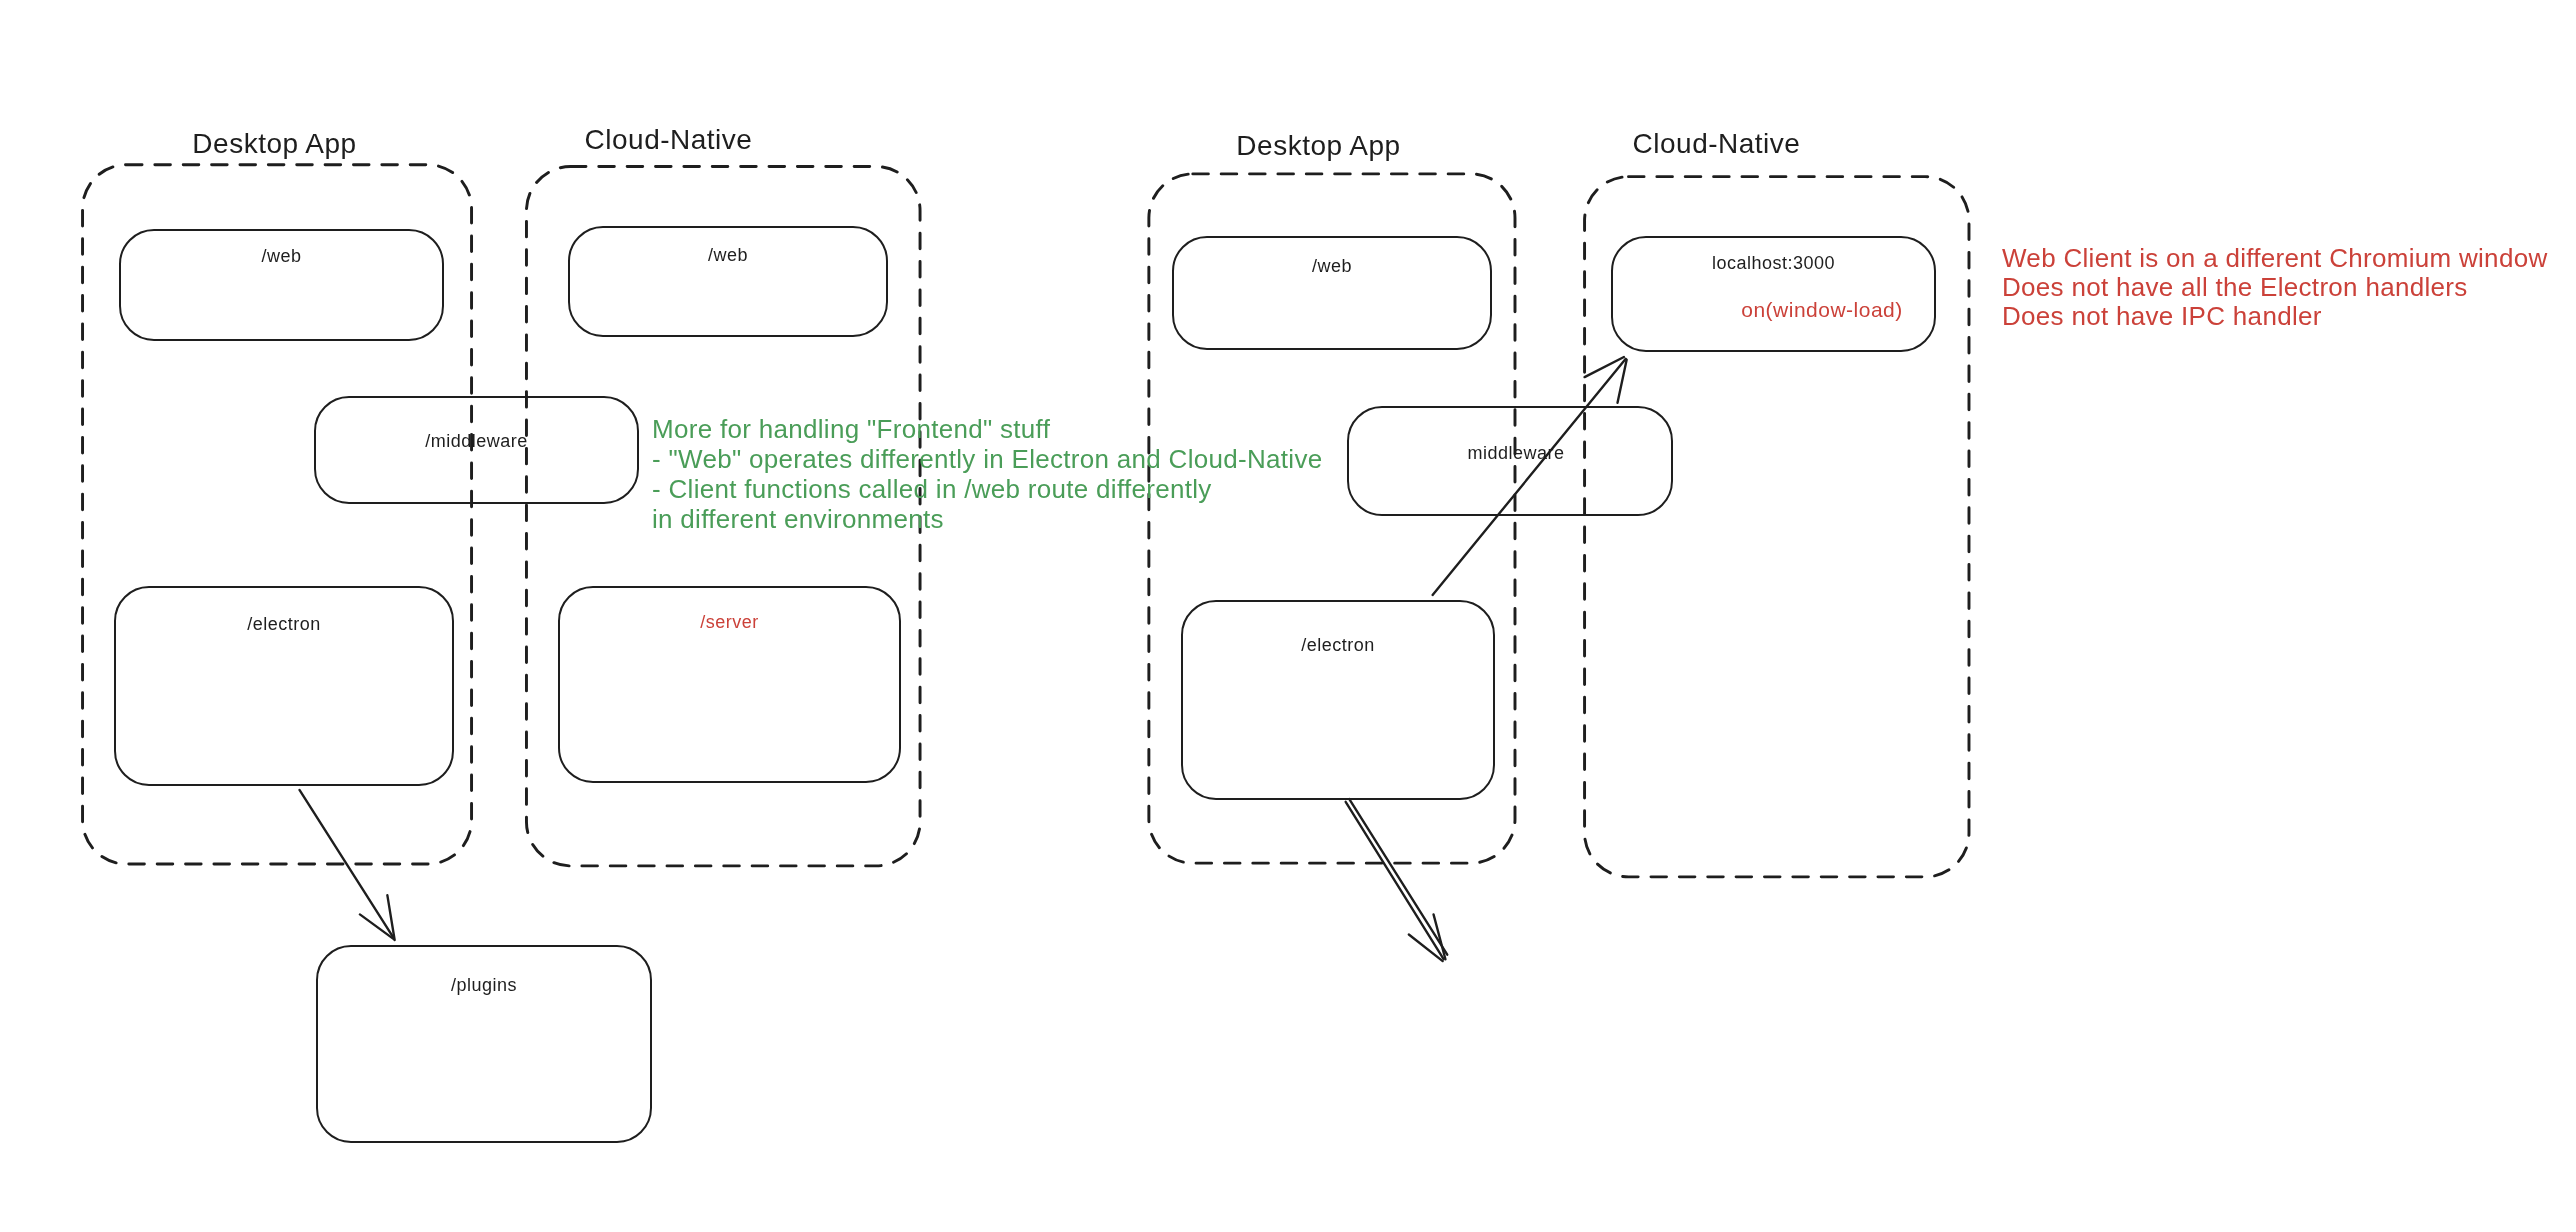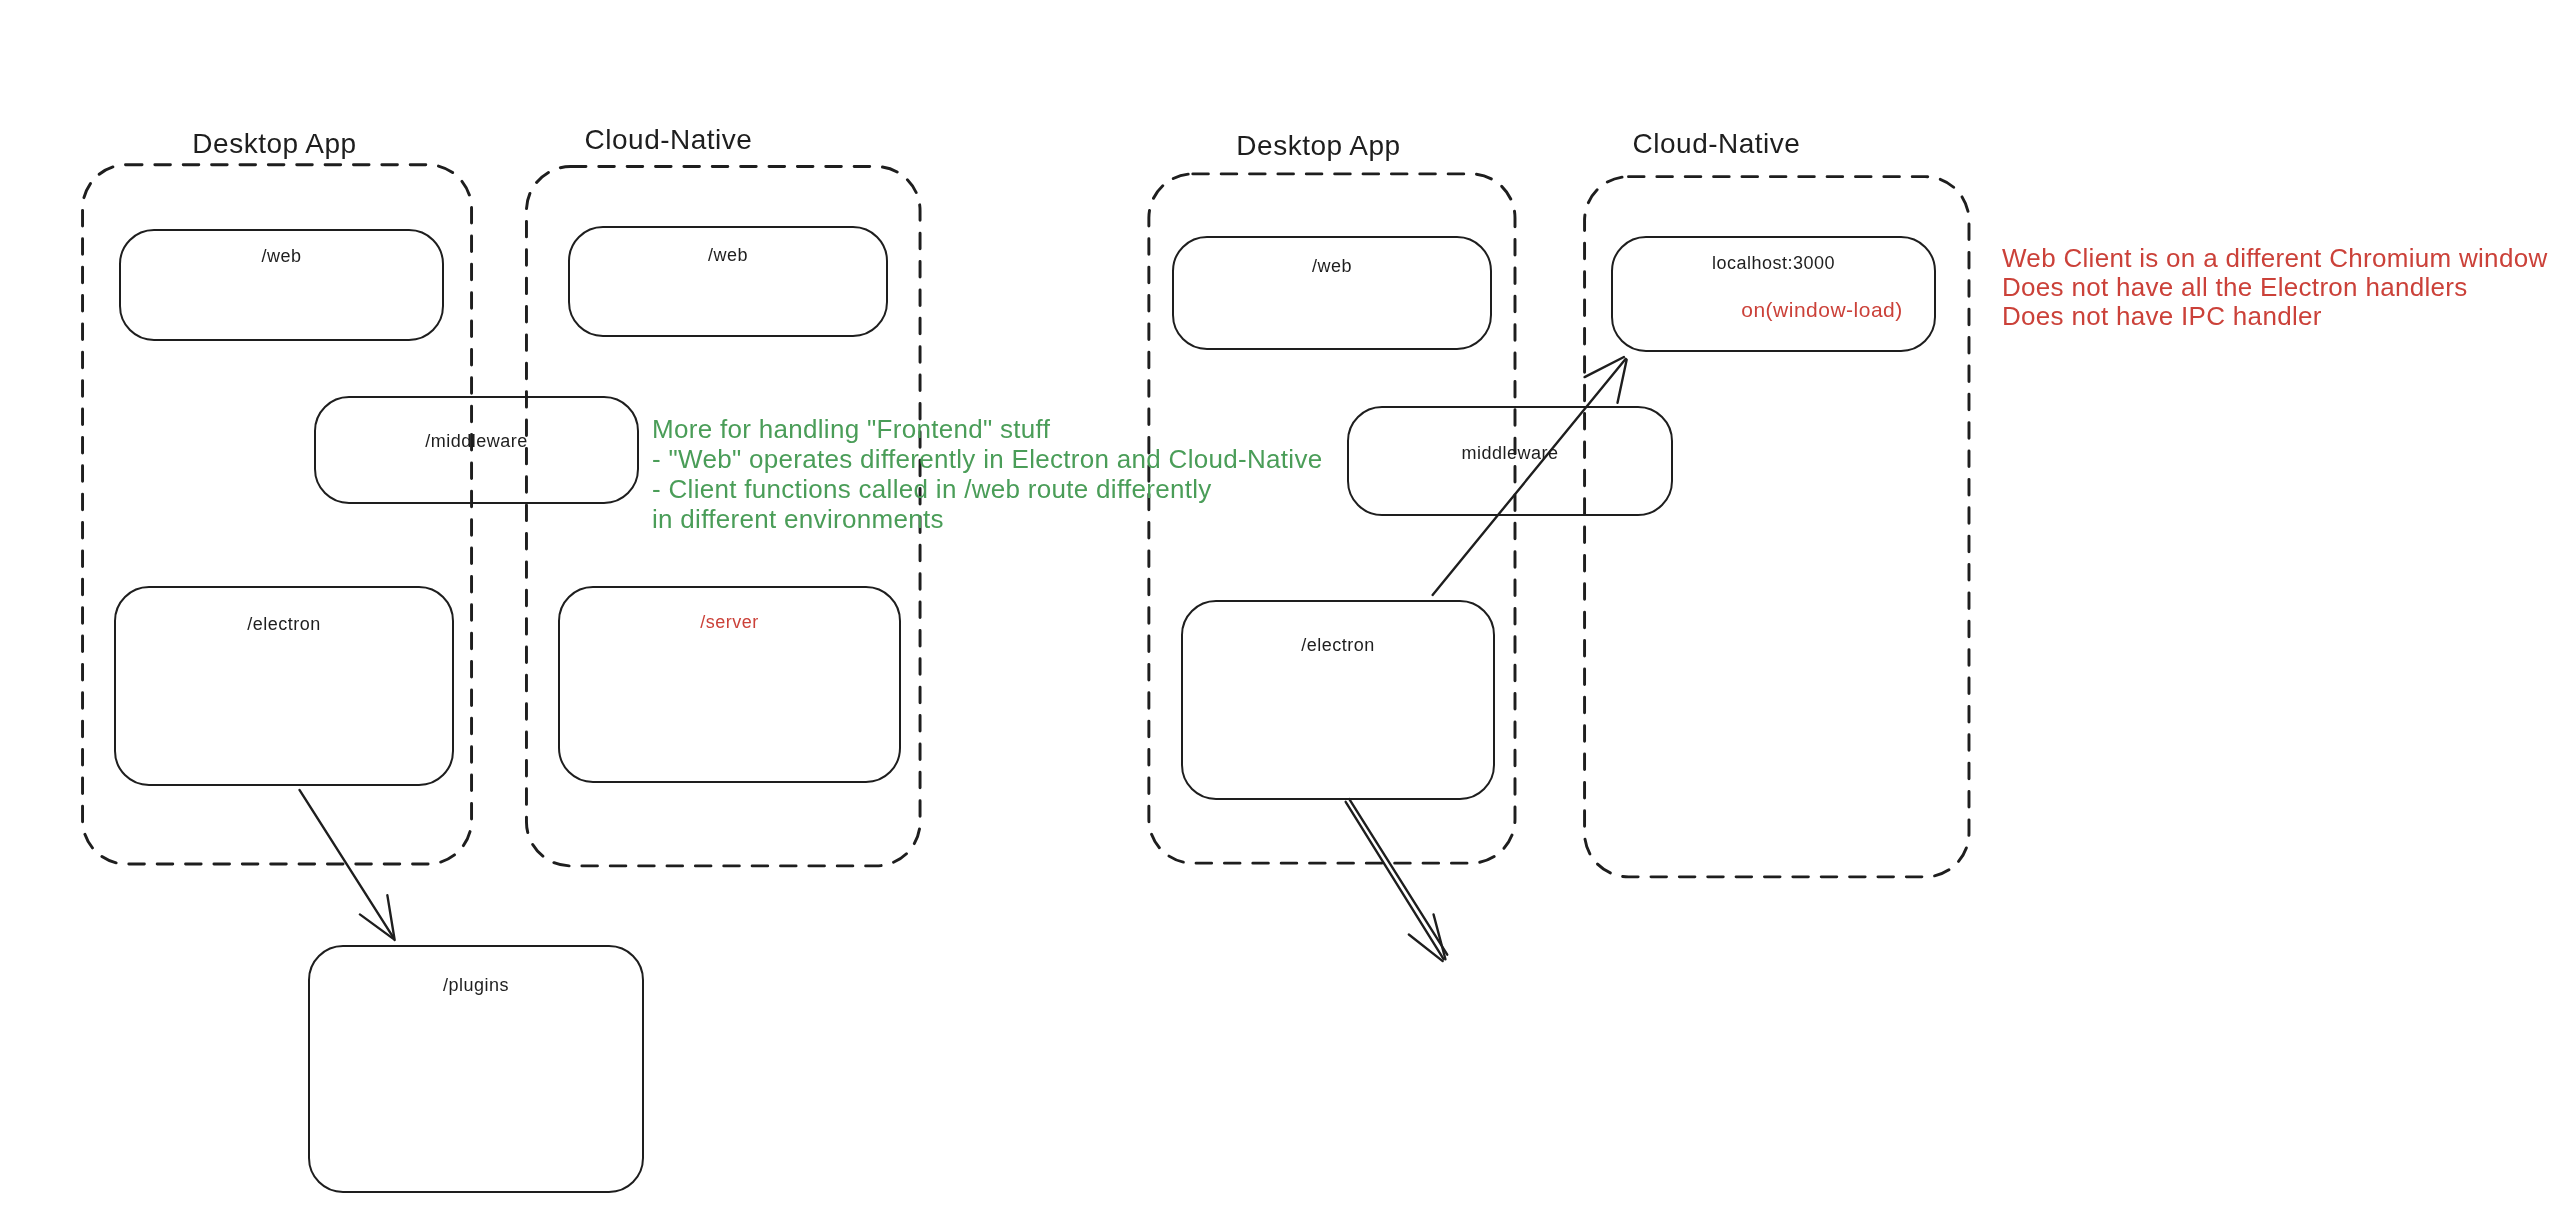--- a/index.html
+++ b/index.html
@@ -62,33 +62,33 @@
   .b-l-web         { left: 119px;  top: 229px;  width: 325px; height: 112px; }
   .b-l-web .box-label { top: 14.6px; }
   .b-c-web         { left: 568px;  top: 226px;  width: 320px; height: 111px; }
   .b-c-web .box-label { top: 16.5px; }
   .b-l-mid         { left: 314px;  top: 396px;  width: 325px; height: 108px; }
   .b-l-mid .box-label { top: 33px; }
   .b-l-elec        { left: 114px;  top: 586px;  width: 340px; height: 200px; }
   .b-l-elec .box-label { top: 26px; }
   .b-l-serv        { left: 558px;  top: 586px;  width: 343px; height: 197px; }
   .b-l-serv .box-label { top: 24px; }
-  .b-l-plug        { left: 308px;  top: 945px; width: 336px; height: 248px; }
+  .b-l-plug        { left: 316px;  top: 945px; width: 336px; height: 198px; }
   .b-l-plug .box-label { top: 27.5px; }
 
   
   .t-right-desktop { left: 1181px; top: 130px; }
   .t-right-cloud   { left: 1579px; top: 128px; }
   .b-r-web         { left: 1172px; top: 236px;  width: 320px; height: 114px; }
   .b-r-web .box-label { top: 18.3px; }
   .b-r-local       { left: 1611px; top: 236px;  width: 325px; height: 116px; }
   .b-r-local .label-main { top: 14.6px; }
   .b-r-local .label-sub  { top: 60px; font-size: 21px; padding-left: 97px; box-sizing: border-box; }
   .b-r-mid         { left: 1347px; top: 406px;  width: 326px; height: 110px; }
-  .b-r-mid .box-label { top: 35px; }
+  .b-r-mid .box-label { top: 35px; padding-left: 6px; }
   .b-r-elec        { left: 1181px; top: 600px;  width: 314px; height: 200px; }
   .b-r-elec .box-label { top: 33px; }
   .b-r-plug        { left: 1364px; top: 955px; width: 334px; height: 197px; }
   .b-r-plug .box-label { top: 29px; }
 
   
   .note-green { left: 652px;  top: 414px; }
   .note-red   { left: 2002px; top: 244px; line-height: 29px; }
 </style>
 </head>

